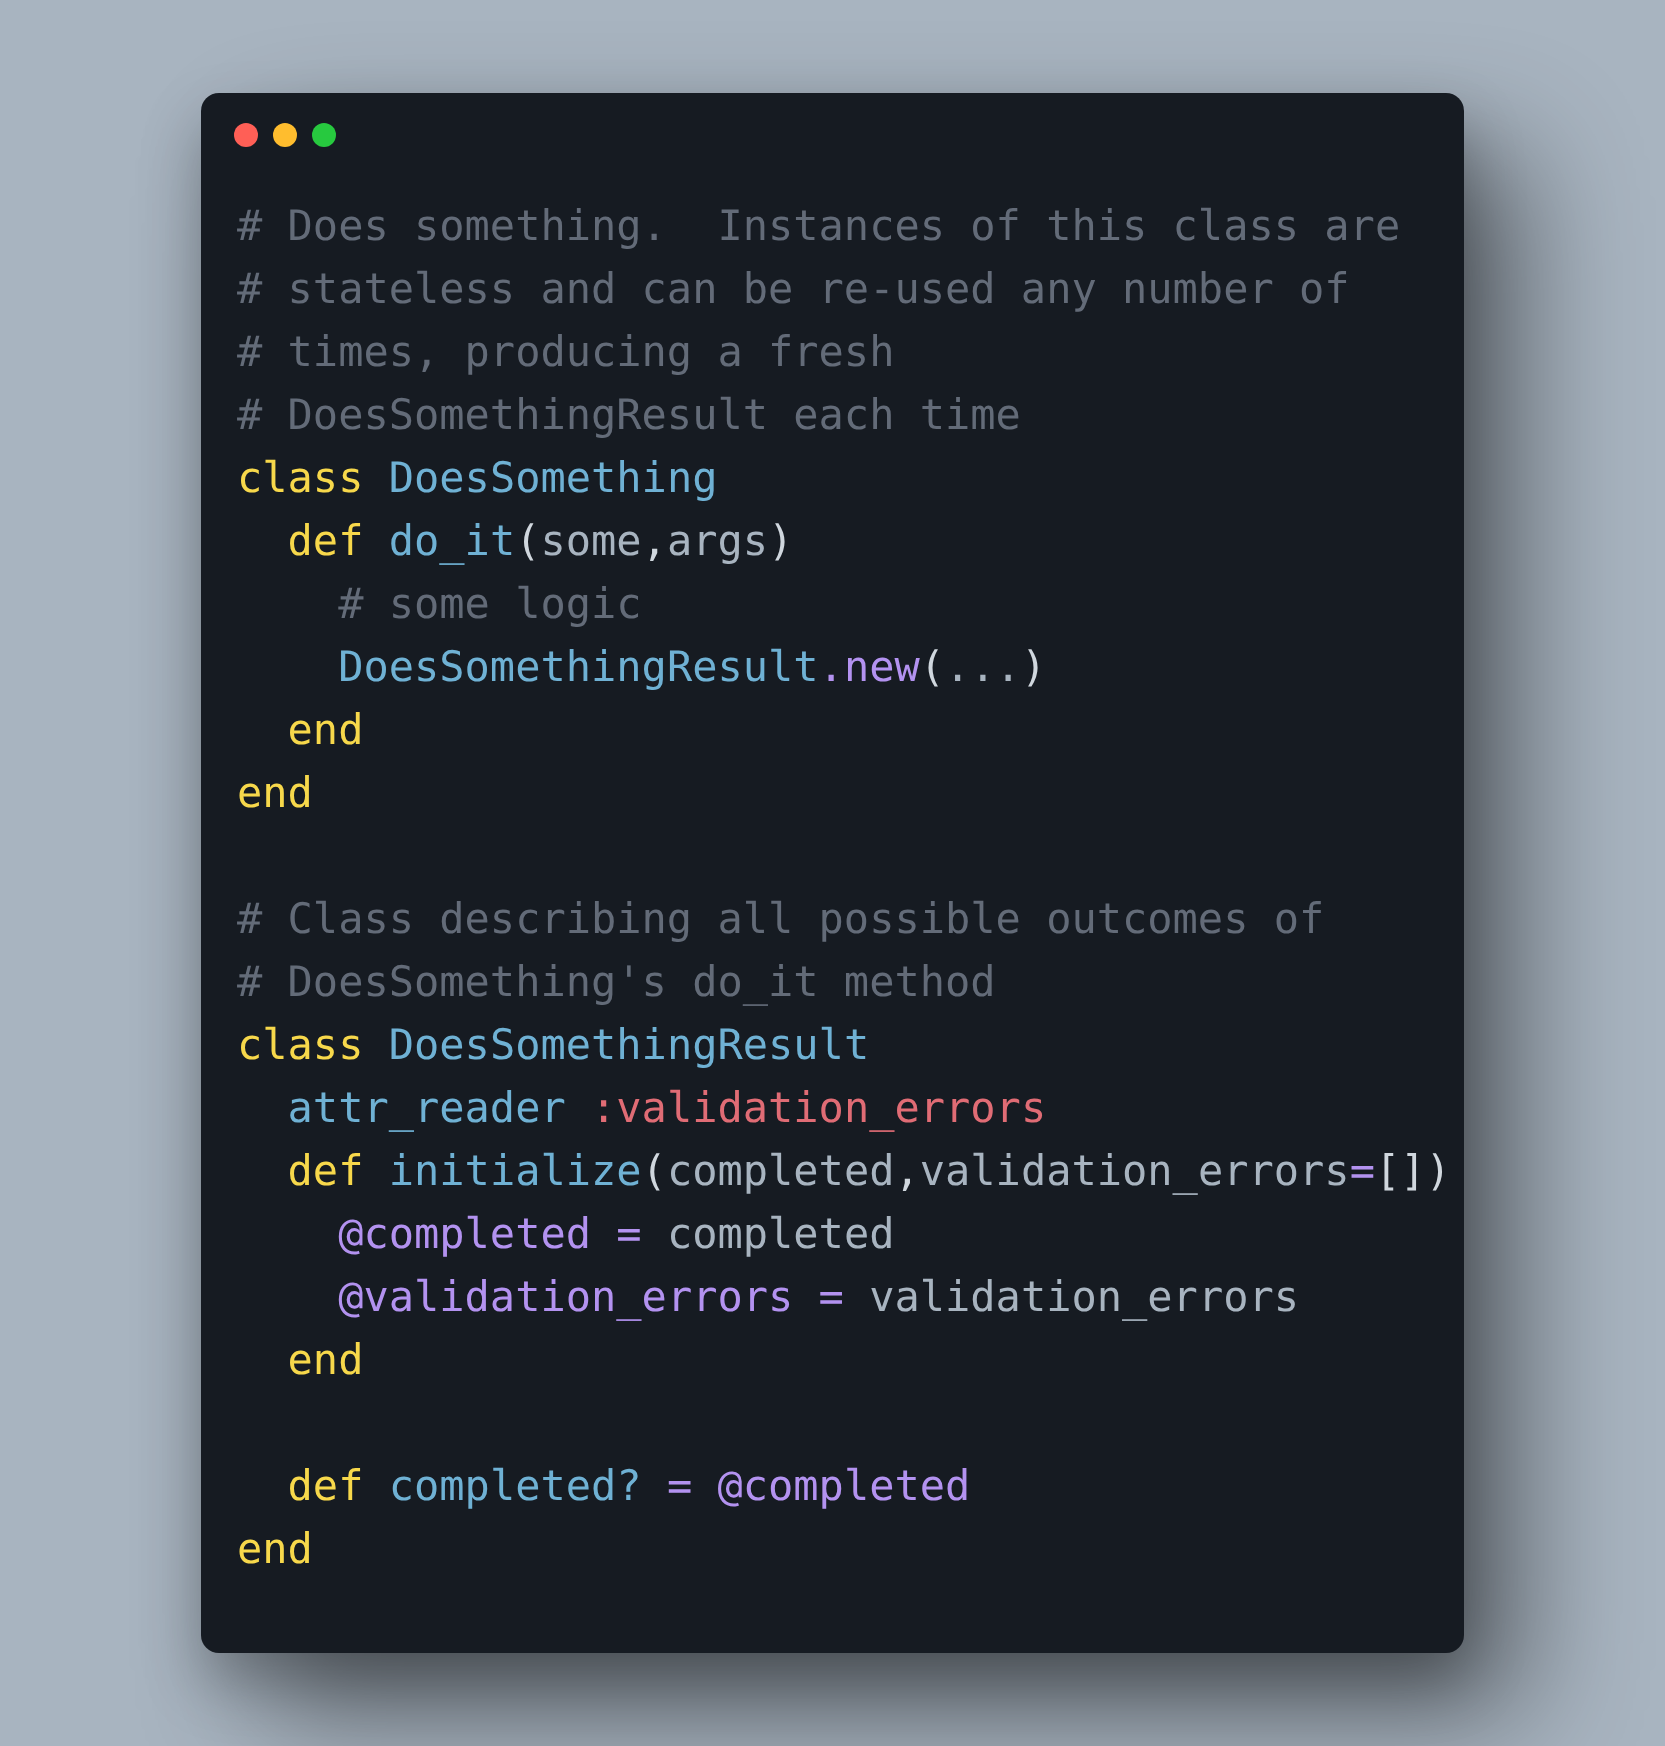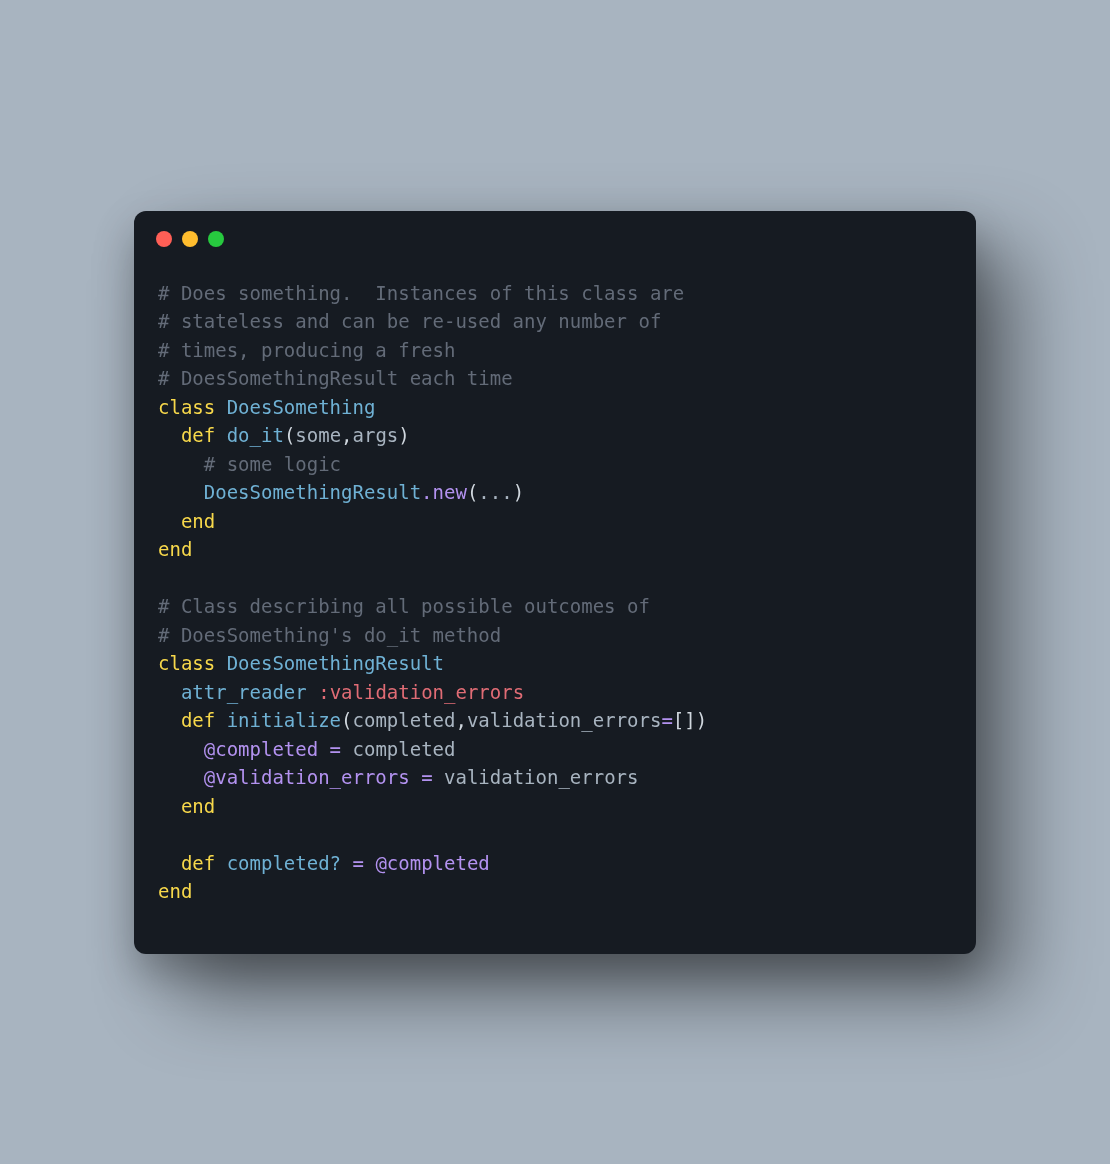--- a/index.html
+++ b/index.html
@@ -23,21 +23,21 @@
       display: flex;
       gap: 10px;
       padding: 20px 22px 4px 22px;
     }
     .tl-btn { width: 16px; height: 16px; border-radius: 50%; }
     .tl-red    { background: #ff5f56; }
     .tl-yellow { background: #ffbd2e; }
     .tl-green  { background: #27c93f; }
     .code {
       padding: 28px 24px 48px 24px;
-      font-size: 19px;
+      font-size: 28px;
       line-height: 1.5;
       white-space: pre;
     }
     .c  { color: #636b78; }  
     .k  { color: #f7d84b; }  
     .cl { color: #6fb1d4; }  
     .fn { color: #6fb1d4; }  
     .id { color: #a8b4c0; }  
     .pn { color: #d0d7de; }  
     .sm { color: #e06c75; }  

